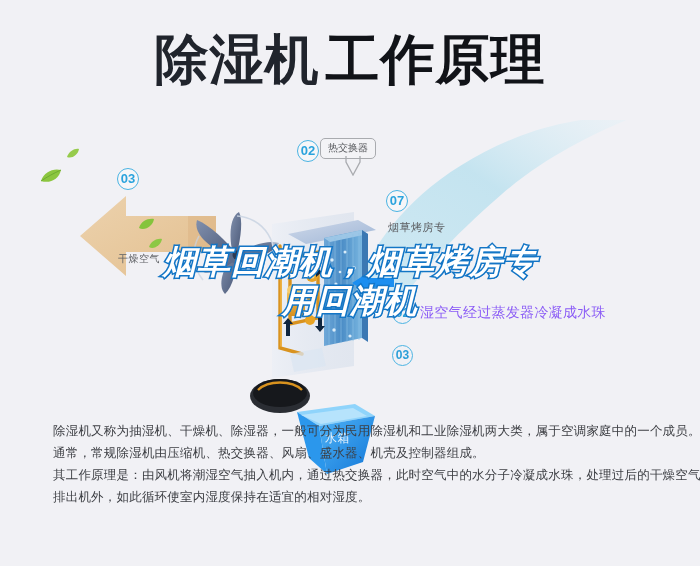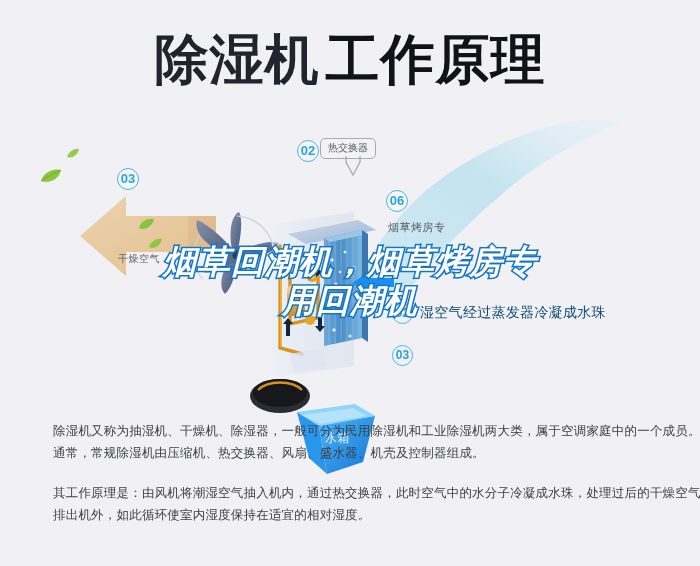--- a/index.html
+++ b/index.html
@@ -187,21 +187,21 @@
     text-align: center;
     font-size: 12px;
     font-weight: bold;
     color: #2b9fd8;
     border: 1.5px solid #4bb4e3;
     border-radius: 50%;
     margin-right: 7px;
   }
   .step-text {
     font-size: 14px;
-    color: #0c4a6e;
+    color: #8b5cf6;
     white-space: nowrap;
     letter-spacing: .3px;
     font-family: Liberation Mono, monospace;
   }
 
   
   .overlay {
     position: absolute;
     left: 0; top: 242px;
     width: 700px;
@@ -225,21 +225,21 @@
     position: absolute;
     left: 28px;
     width: 648px;
     font-size: 12.5px;
     line-height: 22px;
     color: #3c3e43;
     letter-spacing: .2px;
     margin-left: 25px;
   }
   .copy-1 { top: 420px; }
-  .copy-2 { top: 483px; font-family: Liberation Mono, monospace; }
+  .copy-2 { top: 464px; }
   .copy p { margin: 0; }
 </style>
 </head>
 <body>
 
 <div id="page">
 
   <div class="title-band">
     <div class="title-text">
       <span class="title-a">除湿机</span><span class="title-b">工作原理</span>
@@ -435,21 +435,21 @@
     <div class="tank-label">水箱</div>
 
     <div class="intake">
       <svg width="42" height="18" viewBox="0 0 42 18">
         <path d="M42 4 L14 4 L14 0 L0 9 L14 18 L14 13 L42 13 Z" fill="#1b8ef0"></path>
       </svg>
     </div>
 
     <div class="badge badge-03d">03</div>
     <div class="badge badge-02d">02</div>
-    <div class="badge badge-01d">06</div>
+    <div class="badge badge-01d">07</div>
 
     <div class="callout">热交换器</div>
     <div class="callout-tail">
       <svg width="18" height="20" viewBox="0 0 18 20">
         <path d="M2 0 L2 6 L9 19 L16 6 L16 0" stroke="#a9abaf" stroke-width="1.3" fill="none"></path>
       </svg>
     </div>
 
     <div class="wet-label">烟草烤房专</div>
 

